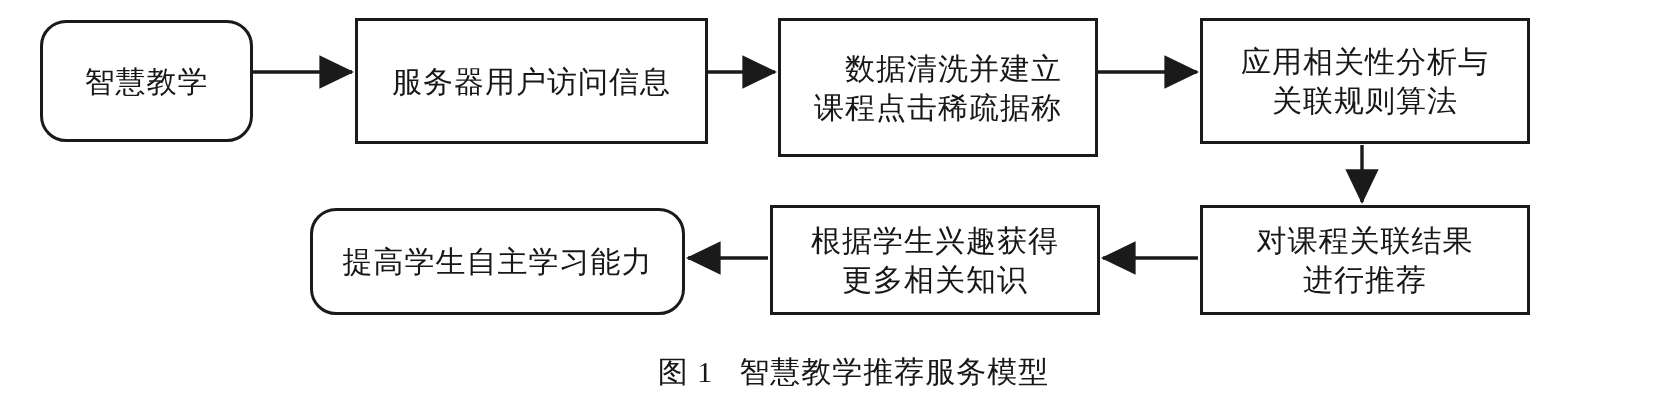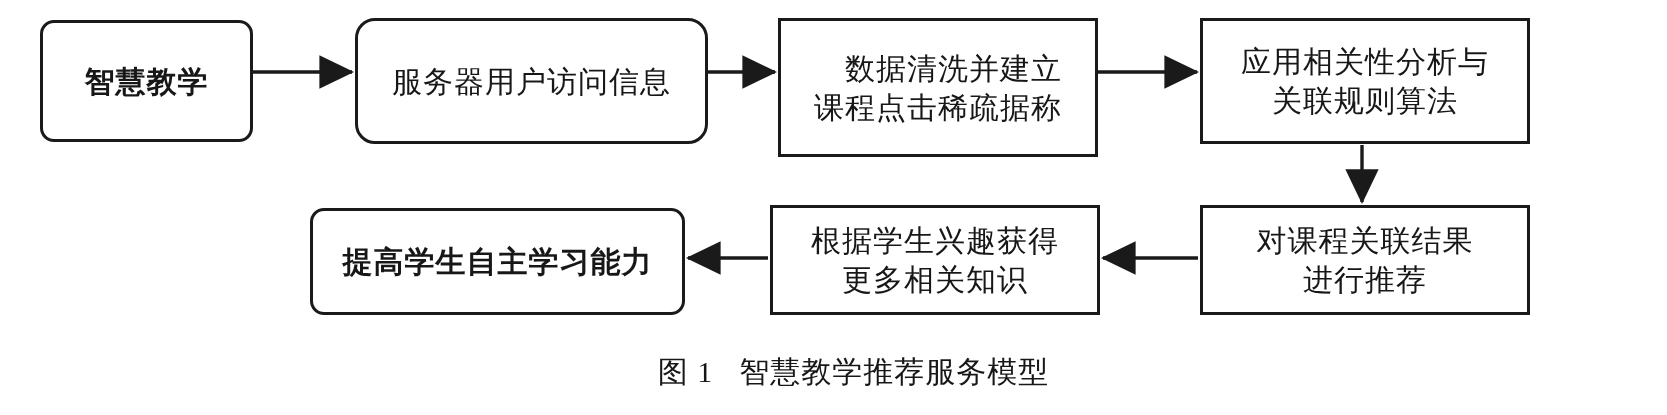--- a/index.html
+++ b/index.html
@@ -29,22 +29,21 @@
     position: absolute;
     box-sizing: border-box;
     border: 3px solid #1a1a1a;
     background: #ffffff;
     display: flex;
     align-items: center;
     justify-content: center;
     text-align: center;
   }
   .node-box.rounded {
-    border-radius: 14px;
-    font-weight: bold;
+    border-radius: 26px;
   }
   .node-label {
     font-family: "Liberation Serif", "DejaVu Serif", serif;
     font-size: 30px;
     line-height: 1.30;
     letter-spacing: 1px;
     color: #171717;
     white-space: pre-line;
     padding: 0 6px;
   }
@@ -83,21 +82,21 @@
       <line x1="1362" y1="145" x2="1362" y2="202"></line>
       <line x1="1198" y1="258" x2="1103" y2="258"></line>
       <line x1="768" y1="258" x2="688" y2="258"></line>
     </g>
   </svg>
 
   <div class="node-box rounded" style="left:40px; top:20px; width:213px; height:122px;">
     <span class="node-label">智慧教学</span>
   </div>
 
-  <div class="node-box" style="left:355px; top:18px; width:353px; height:126px;border-radius:20px;">
+  <div class="node-box" style="left:355px; top:18px; width:353px; height:126px;">
     <span class="node-label">服务器用户访问信息</span>
   </div>
 
   <div class="node-box" style="left:778px; top:18px; width:320px; height:139px;text-align:right;">
     <span class="node-label">数据清洗并建立
 课程点击稀疏据称</span>
   </div>
 
   <div class="node-box" style="left:1200px; top:18px; width:330px; height:126px;align-items:center;">
     <span class="node-label">应用相关性分析与

